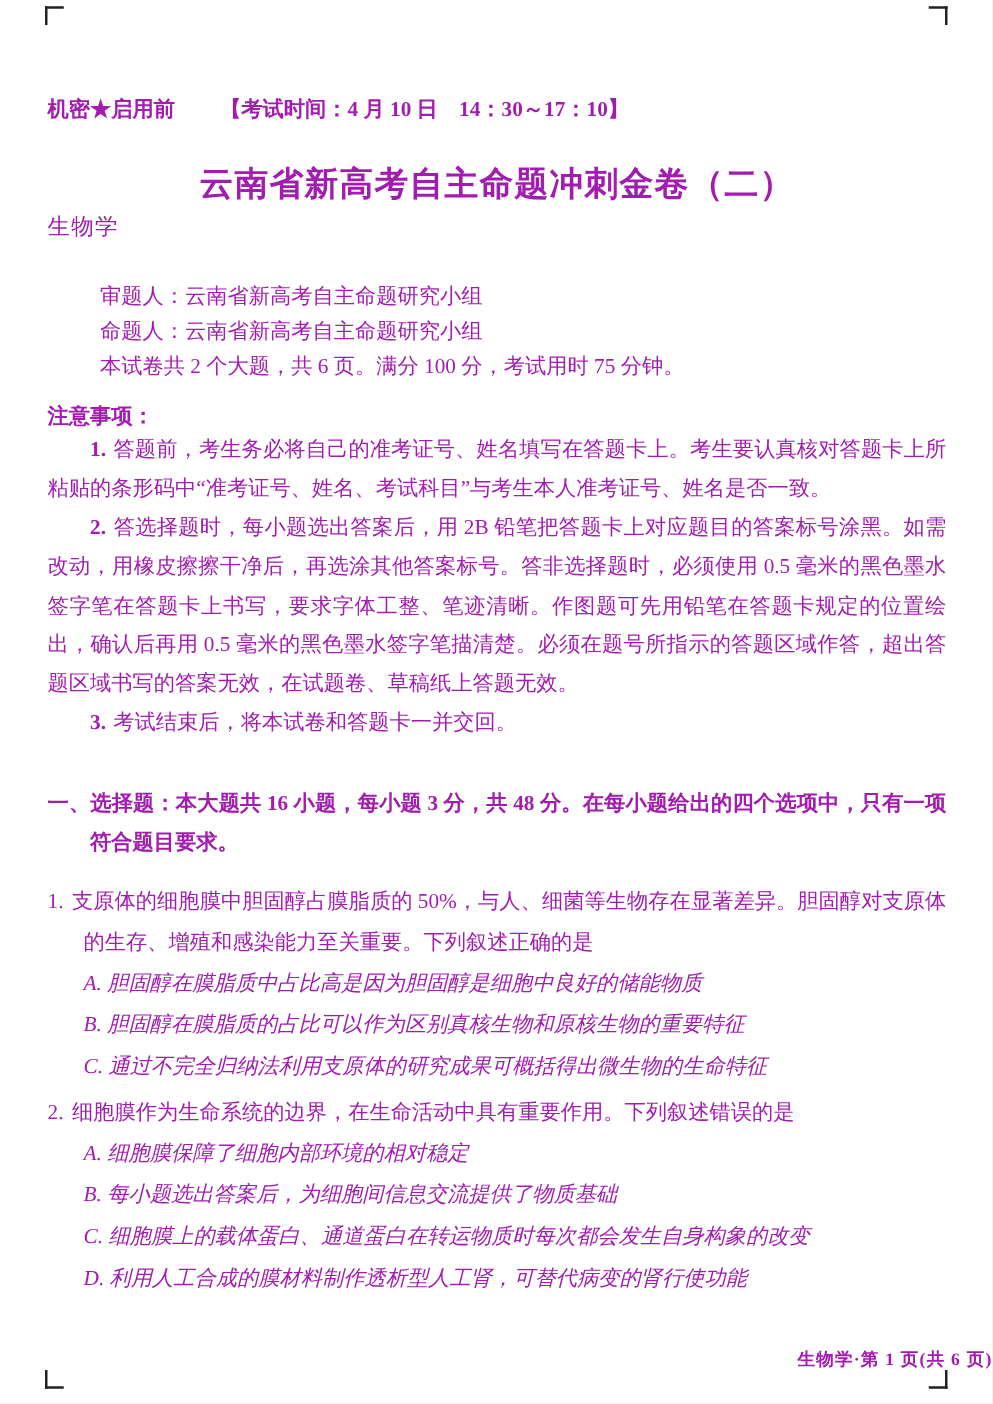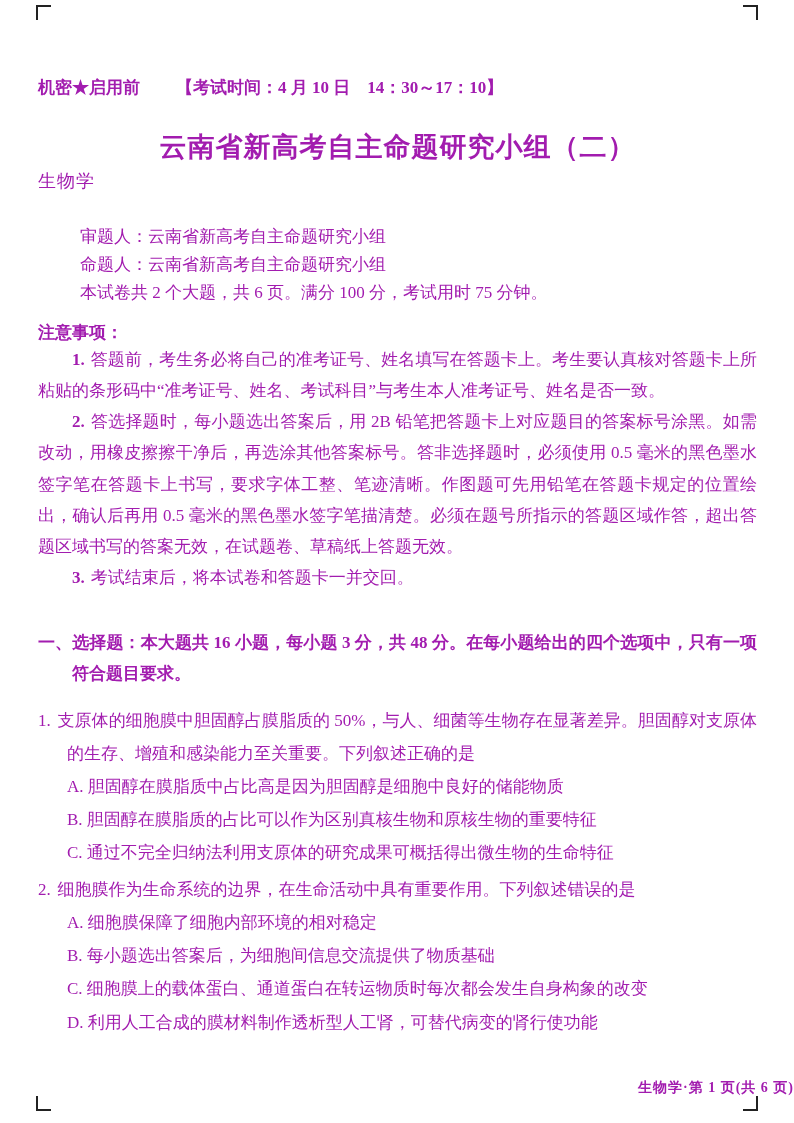--- a/index.html
+++ b/index.html
@@ -39,21 +39,21 @@
     font-weight: 700;
     padding-left: 2em;
     text-indent: -2em;
     line-height: 1.85;
     text-align: justify;
   }
 
   .question { margin-top: 4px; }
   .q-stem   { margin: 4px 0 0; padding-left: 1.7em; text-indent: -1.7em; line-height: 1.92; text-align: justify; }
   .q-num    { margin-right: 0.4em; }
-  .option   { margin: 0; padding-left: 1.7em; line-height: 1.95; }
+  .option   { margin: 0; padding-left: 1.7em; line-height: 1.95; font-style: italic; }
 
   .footer {
     position: absolute;
     left: 0; right: 0; bottom: 26px;
     text-align: right;
     font-size: 14px;
     font-weight: 700;
     letter-spacing: 1px;
   }
 </style>
@@ -67,21 +67,21 @@
   <div class="crop m-bl"></div>
   <div class="crop m-br"></div>
 
   <div class="content">
 
     <div class="header-line">
       <span>机密★启用前</span>
       <span>【考试时间：4 月 10 日　14：30～17：10】</span>
     </div>
 
-    <h1 class="title">云南省新高考自主命题研究小组（二）</h1>
+    <h1 class="title">云南省新高考自主命题冲刺金卷（二）</h1>
     <h2 class="subtitle">生物学</h2>
 
     <div class="meta">
       <p>审题人：云南省新高考自主命题研究小组</p>
       <p>命题人：云南省新高考自主命题研究小组</p>
       <p>本试卷共 2 个大题，共 6 页。满分 100 分，考试用时 75 分钟。</p>
     </div>
 
     <p class="notice-head">注意事项：</p>
 

